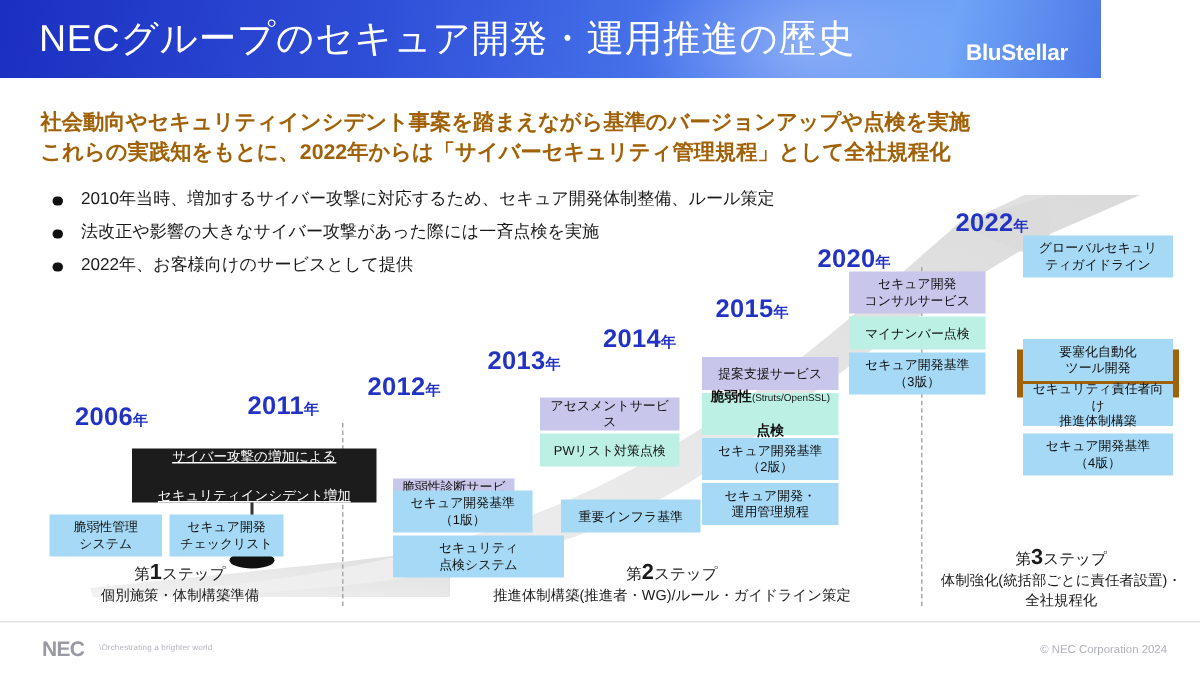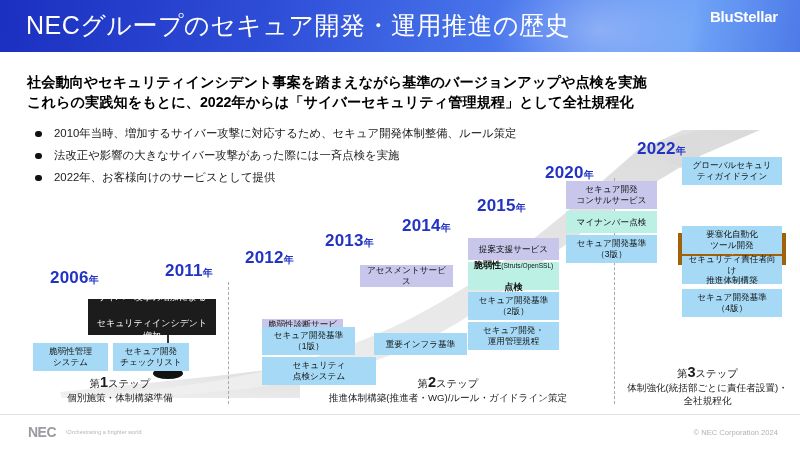--- a/index.html
+++ b/index.html
@@ -6,44 +6,44 @@
   html, body {
     width: 800px; height: 450px;
     background: #ffffff;
     font-family: "Liberation Sans", "DejaVu Sans", sans-serif;
     overflow: hidden;
   }
   #slide { position: relative; width: 800px; height: 450px; background: #fff; }
 
   
   .header {
-    position: absolute; left: 0; top: 0; width: 800px; height: 52px;
+    position: absolute; left: 0; top: 0; width: 734px; height: 52px;
     background: linear-gradient(100deg, #1b2fc0 0%, #2f4fd8 35%, #4f7ff0 68%, #6fa4f7 86%, #4d7ae8 100%);
     overflow: hidden;
     text-decoration: underline;
   }
   .header-sheen {
     position: absolute; right: 90px; top: -40px; width: 220px; height: 140px;
     background: radial-gradient(ellipse at center, rgba(255,255,255,0.30) 0%, rgba(255,255,255,0) 70%);
     pointer-events: none;
   }
   .header-title {
     position: absolute; left: 26px; top: 9px;
     color: #ffffff; font-size: 25px; font-weight: 400; letter-spacing: 0.5px;
     white-space: nowrap;
   }
   .brand-logo {
-    position: absolute; right: 22px; top: 8px;
+    position: absolute; right: 22px; top: 27px;
     color: #ffffff; font-size: 15px; font-weight: bold; letter-spacing: -0.2px;
   }
 
   
   .lead {
     position: absolute; left: 27px; top: 72px; width: 740px;
-    color: #000000; font-size: 14.2px; font-weight: bold; line-height: 20px;
+    color: #a16207; font-size: 14.2px; font-weight: bold; line-height: 20px;
     white-space: nowrap;
   }
   .lead div { white-space: nowrap; }
 
   
   .bullets { position: absolute; left: 33px; top: 126px; width: 520px; }
   .bullet {
     position: relative; padding-left: 21px;
     font-size: 11.4px; color: #1a1a1a; line-height: 15.6px; margin-bottom: 6.5px;
     white-space: nowrap;
@@ -191,41 +191,42 @@
   <div class="year" style="left:477px; top:196px;">
     <span>2015</span><span class="suffix">年</span>
   </div>
   <div class="year" style="left:545px; top:163px;">
     <span>2020</span><span class="suffix">年</span>
   </div>
   <div class="year" style="left:637px; top:139px;">
     <span>2022</span><span class="suffix">年</span>
   </div>
 
-  <div class="callout" style="left:88px; top:299px; width:128px; height:36px;">
+  <div class="callout" style="left:88px; top:299px; width:163px; height:36px;text-decoration:underline;">
     <div>
       <div>サイバー攻撃の増加による</div>
       <div>セキュリティインシデント増加</div>
     </div>
   </div>
   <div class="callout-stem" style="left:167px; top:335px; height:35px;"></div>
   <div class="callout-base" style="left:153px; top:368px;"></div>
 
   <div class="box blue" style="left:33px; top:343px; width:75px; height:28px;">脆弱性管理
 システム</div>
   <div class="box blue" style="left:113px; top:343px; width:76px; height:28px;">セキュア開発
 チェックリスト</div>
 
   <div class="box lav" style="left:262px; top:319px; width:81px; height:22px;">脆弱性診断サービス</div>
   <div class="box blue" style="left:262px; top:327px; width:93px; height:28px;">セキュア開発基準
 （1版）</div>
   <div class="box blue" style="left:262px; top:357px; width:114px; height:28px;">セキュリティ
 点検システム</div>
 
   <div class="box lav" style="left:360px; top:265px; width:93px; height:22px;">アセスメントサービス</div>
+  <div class="box mint" style="left:360px; top:289px; width:93px; height:22px;">PWリスト対策点検</div>
   <div class="box blue" style="left:374px; top:333px; width:93px; height:22px;">重要インフラ基準</div>
 
   <div class="box lav" style="left:468px; top:238px; width:91px; height:22px;">提案支援サービス</div>
   <div class="box mint" style="left:468px; top:262px; width:91px; height:28px;">
     <div>
       <div><span style="font-size:9.2px;font-weight:bold;">脆弱性</span><span class="small">(Struts/OpenSSL)</span></div>
       <div style="font-weight:bold;font-size:9.2px;">点検</div>
     </div>
   </div>
   <div class="box blue" style="left:468px; top:292px; width:91px; height:28px;">セキュア開発基準

